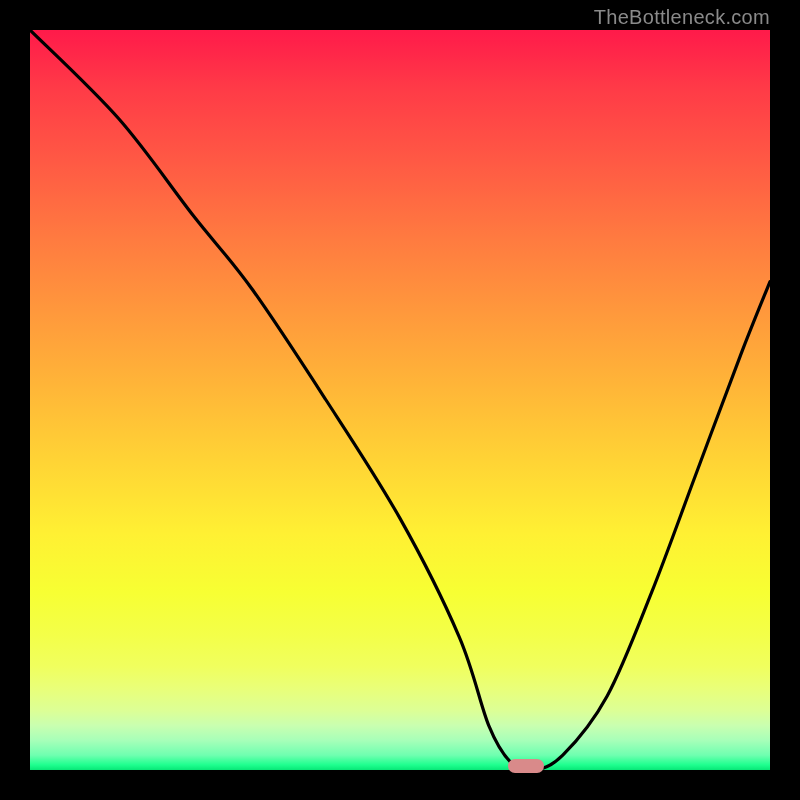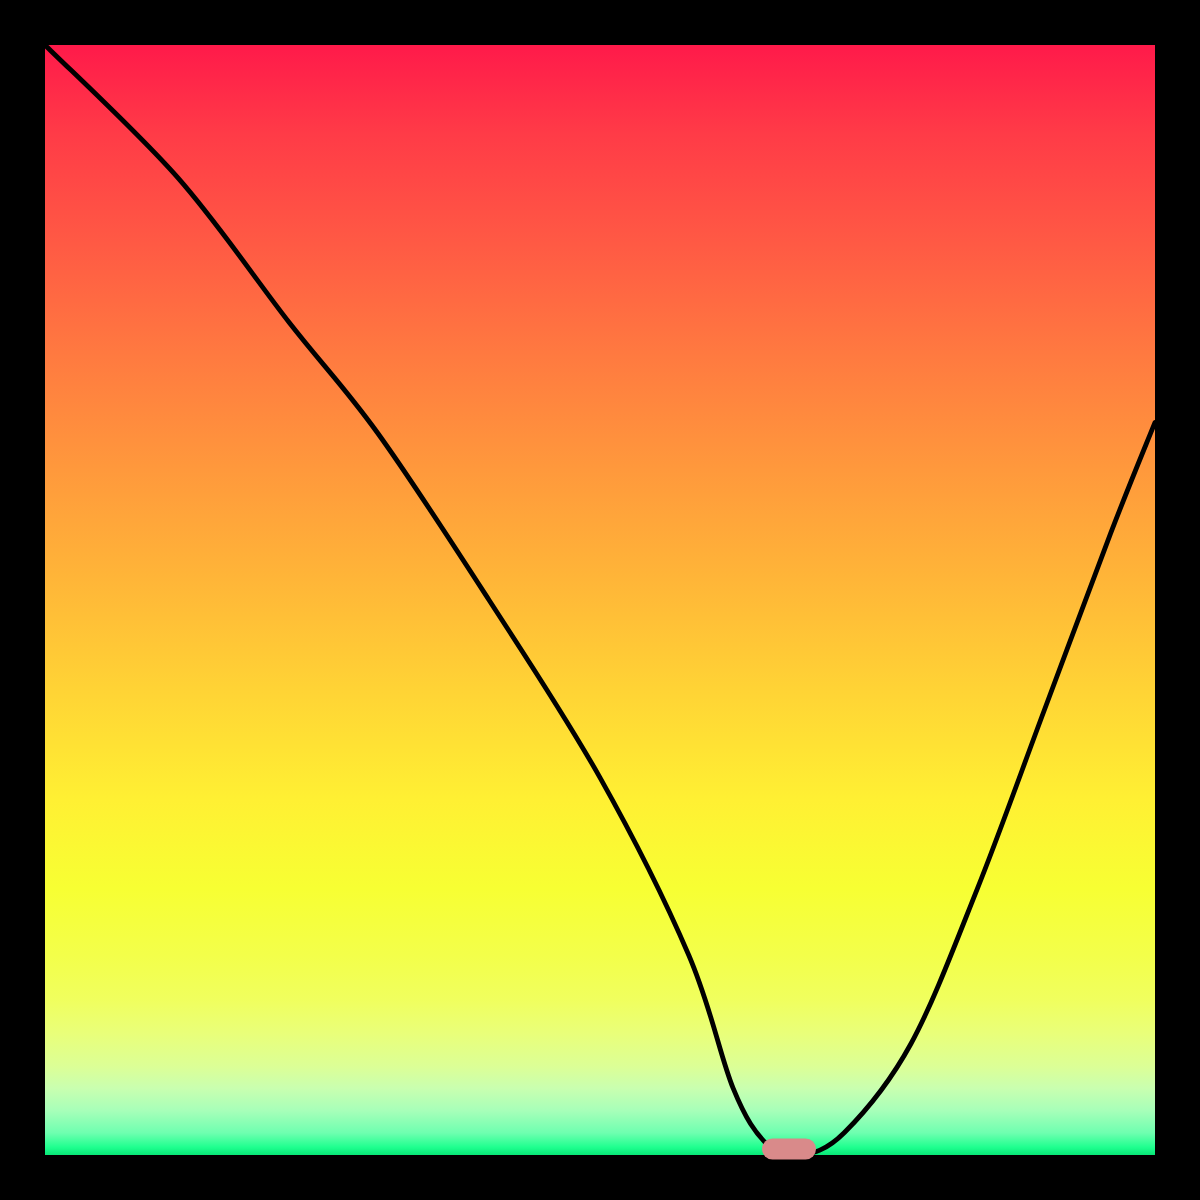--- a/index.html
+++ b/index.html
@@ -66,19 +66,20 @@
     height: 14px;
     border-radius: 8px;
     background: #d98a8a;
     transform: translate(-50%, -50%);
   }
 </style>
 </head>
 <body>
 
 <div class="frame">
+  <div class="watermark">TheBottleneck.com</div>
   <div class="plot-area">
     <svg class="curve" viewBox="0 0 740 740" preserveAspectRatio="none">
       <path fill="none" stroke="#000" stroke-width="3.2" stroke-linejoin="round" stroke-linecap="round" d="M 0.0 0.0 C 14.8 14.8, 61.7 58.0, 88.8 88.8 C 115.9 119.6, 140.6 156.6, 162.8 185.0 C 185.0 213.4, 199.8 228.2, 222.0 259.0 C 244.2 289.8, 271.3 331.8, 296.0 370.0 C 320.7 408.2, 347.8 448.9, 370.0 488.4 C 392.2 527.9, 414.4 572.3, 429.2 606.8 C 444.0 641.3, 450.2 674.6, 458.8 695.6 C 467.4 716.6, 473.6 725.2, 481.0 732.6 C 488.4 740.0, 494.6 741.2, 503.2 740.0 C 511.8 738.8, 520.5 737.5, 532.8 725.2 C 545.1 712.9, 562.4 693.1, 577.2 666.0 C 592.0 638.9, 606.8 599.4, 621.6 562.4 C 636.4 525.4, 651.2 483.5, 666.0 444.0 C 680.8 404.5, 698.1 357.7, 710.4 325.6 C 722.7 293.5, 735.1 263.9, 740.0 251.6"></path>
     </svg>
     <div class="marker" style="left: 495.8px; top: 736px; background: rgb(217, 138, 138);"></div>
   </div>
 </div>
 
 </body></html>

